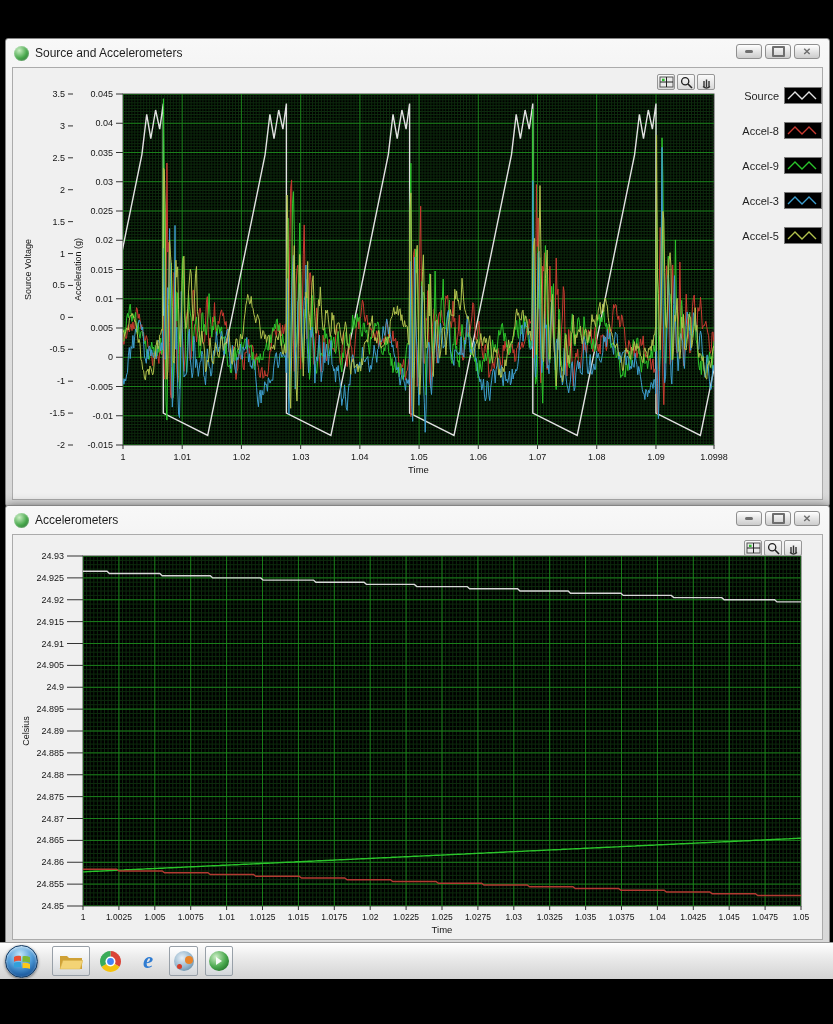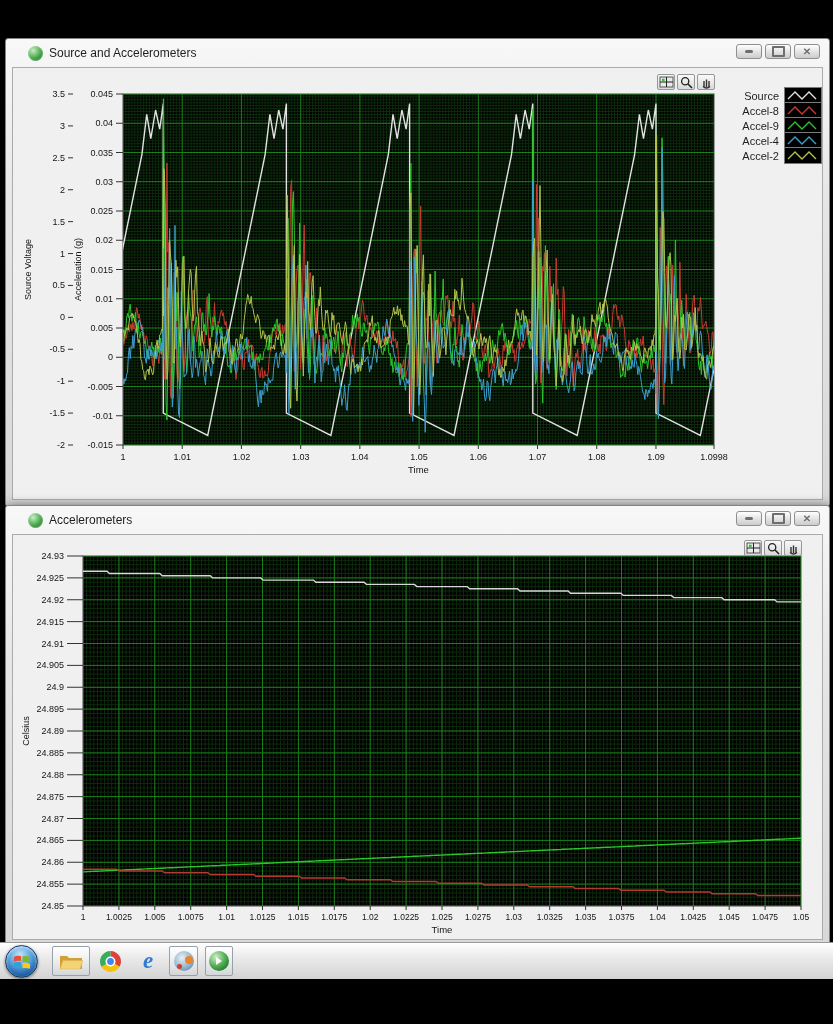--- a/index.html
+++ b/index.html
@@ -5,21 +5,21 @@
   html,body{margin:0;padding:0}
   body{width:833px;height:1024px;background:#000;position:relative;overflow:hidden;
        font-family:"Liberation Sans",sans-serif;-webkit-font-smoothing:antialiased}
   .desktop{position:absolute;inset:0;background:#000}
 
   
   .window{position:absolute;background:linear-gradient(#f8f8f8,#e6e6e6 35%,#d8d8d8);
           border:1px solid #848484;border-radius:3px;box-shadow:0 2px 12px rgba(0,0,0,.7)}
   #win1{left:5px;top:38px;width:823px;height:467px}
   #win2{left:5px;top:505px;width:823px;height:440px}
-  .titlebar{height:28px;display:flex;align-items:center;padding:0 20px;position:relative;cursor:default}
+  .titlebar{height:28px;display:flex;align-items:center;padding:0 6px;position:relative;cursor:default}
   .winicon{width:15px;height:15px;border-radius:50%;flex:0 0 15px;
            background:radial-gradient(circle at 35% 30%,#c9eec2,#4aa94e 52%,#135c1c);
            box-shadow:inset 0 0 2px rgba(255,255,255,.7);margin:0 6px 0 2px}
   .wtitle{font-size:12px;color:#1e1e1e}
   .wctrls{position:absolute;right:9px;top:5px;display:flex;gap:3px}
   .wbtn{width:26px;height:15px;border:1px solid #8f8f8f;border-radius:3px;padding:0;cursor:pointer;
         background:linear-gradient(#ffffff,#e2e2e2 55%,#cccccc);display:flex;align-items:center;justify-content:center}
   .gmin{width:8px;height:3px;background:#6e6e6e;border-radius:2px;display:block}
   .gmax{width:9px;height:7px;border:2px solid #6e6e6e;border-radius:1px;display:block}
   .gx{font-style:normal;font-size:10px;line-height:1;color:#6e6e6e;font-weight:700}
@@ -28,21 +28,21 @@
   svg.chart{position:absolute;left:0;top:0}
 
   
   .palette{position:absolute;display:flex;gap:2px;z-index:5}
   #pal1{left:644px;top:6px}
   #pal2{left:731px;top:5px}
   .pbtn{width:18px;height:16px;border:1px solid #979797;border-radius:2px;padding:0;cursor:pointer;
         background:linear-gradient(#fafafa,#d9d9d9);display:flex;align-items:center;justify-content:center}
 
   
-  .legend{position:absolute;left:720px;top:20px;display:flex;flex-direction:column;gap:0;z-index:4}
+  .legend{position:absolute;left:720px;top:20px;display:flex;flex-direction:column;gap:20px;z-index:4}
   .lrow{display:flex;align-items:center;height:15px;cursor:pointer}
   .lname{width:46px;text-align:right;font-size:11px;color:#1e1e1e;margin-right:5px}
   .lbox{width:36px;height:15px;background:#000;border:1px solid #7a7a7a;display:block}
 
   
   .taskbar{position:absolute;left:0;top:943px;width:833px;height:35px;
            background:linear-gradient(#fdfdfd,#eaeaea 40%,#d3d3d3);
            border-top:1px solid #ffffff;box-shadow:0 -1px 0 #9a9a9a}
   .orb{position:absolute;left:5px;top:1px;width:33px;height:33px;border-radius:50%;padding:0;cursor:pointer;
        border:1px solid #10365e;
@@ -223,27 +223,27 @@
                 <polyline points="3,11 10,4 17,11 24,4 31,11" stroke="#c93a31" stroke-width="1.4" fill="none"></polyline>
               </svg></span>
           </div>
           <div class="lrow">
             <span class="lname">Accel-9</span>
             <span class="lbox"><svg width="36" height="15">
                 <polyline points="3,11 10,4 17,11 24,4 31,11" stroke="#2bc42b" stroke-width="1.4" fill="none"></polyline>
               </svg></span>
           </div>
           <div class="lrow">
-            <span class="lname">Accel-4</span>
+            <span class="lname">Accel-3</span>
             <span class="lbox"><svg width="36" height="15">
                 <polyline points="3,11 10,4 17,11 24,4 31,11" stroke="#3e9ecf" stroke-width="1.4" fill="none"></polyline>
               </svg></span>
           </div>
           <div class="lrow">
-            <span class="lname">Accel-2</span>
+            <span class="lname">Accel-5</span>
             <span class="lbox"><svg width="36" height="15">
                 <polyline points="3,11 10,4 17,11 24,4 31,11" stroke="#b2c24d" stroke-width="1.4" fill="none"></polyline>
               </svg></span>
           </div>
         </div>
     </div>
   </section>
 
   <section class="window" id="win2">
     <header class="titlebar">

